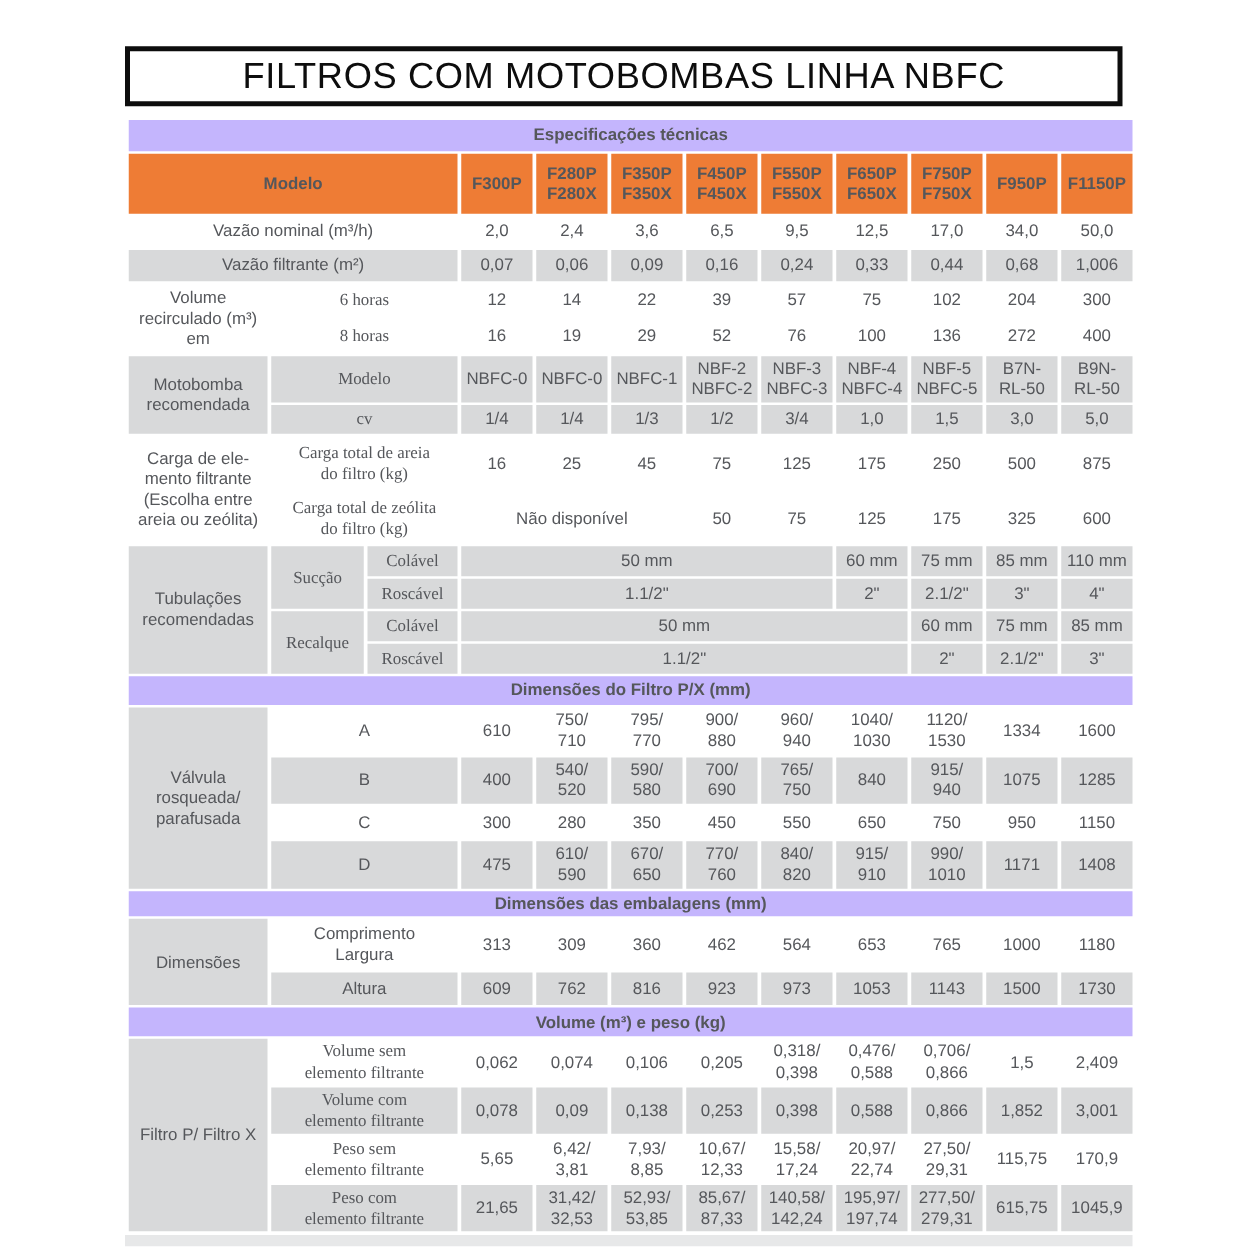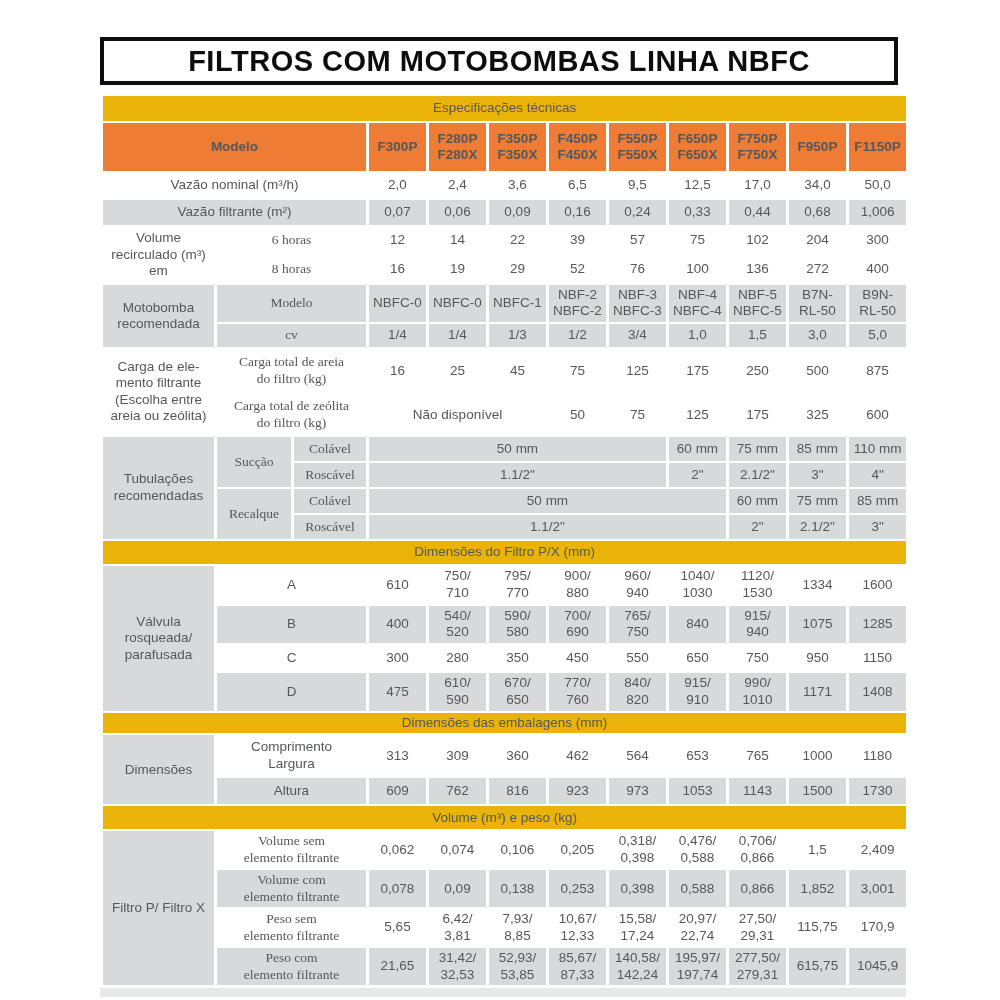--- a/index.html
+++ b/index.html
@@ -1,27 +1,27 @@
 <!DOCTYPE html>
 <html><head>
 <meta charset="utf-8">
 <style>
   html,body{margin:0;padding:0;background:#fff;}
   .page{position:relative;width:1000px;height:1000px;background:#fff;overflow:hidden;
         font-family:"Liberation Sans",sans-serif;}
   .content{margin:37px 0 0 100px;width:806px;}
   .title-box{box-sizing:border-box;width:798px;height:48px;border:4px solid #0d0d0d;
              display:flex;align-items:center;justify-content:center;}
-  .title-box span{font-size:29px;font-weight:bold;color:#0d0d0d;letter-spacing:.5px;white-space:nowrap;}
+  .title-box span{font-size:29px;font-weight:normal;color:#0d0d0d;letter-spacing:.5px;white-space:nowrap;}
   table.spec{margin-top:9px;width:806px;table-layout:fixed;border-collapse:separate;
              border-spacing:3px 2px;background:#fff;}
   table.spec td{font-size:13.5px;color:#55575b;text-align:center;vertical-align:middle;
                 white-space:pre-line;line-height:1.22;padding:2px 3px;box-sizing:border-box;
                 overflow:hidden;}
-  td.band{background:#eab308;color:#fff;font-weight:normal;font-size:13.5px;}
+  td.band{background:#c4b5fd;color:#fff;font-weight:bold;font-size:13.5px;}
   td.hdr{background:#ee7c35;color:#fff;font-weight:bold;}
   td.lbl{text-align:left;padding-left:8px;}
   td.sub{text-align:left;padding-left:10px;font-family:Liberation Serif, serif;}
   td.cen{text-align:center;padding-left:3px;}
   td.g{background:#d8d9da;}
   td.lh2{line-height:1.75;}
   .footer-strip{width:806px;height:9px;background:#e7e8e9;margin-top:1px;}
   .c-lbl1{width:111px;} .c-sub1{width:74px;} .c-sub2{width:72px;} .c-data{width:57px;}
 </style>
 </head>

